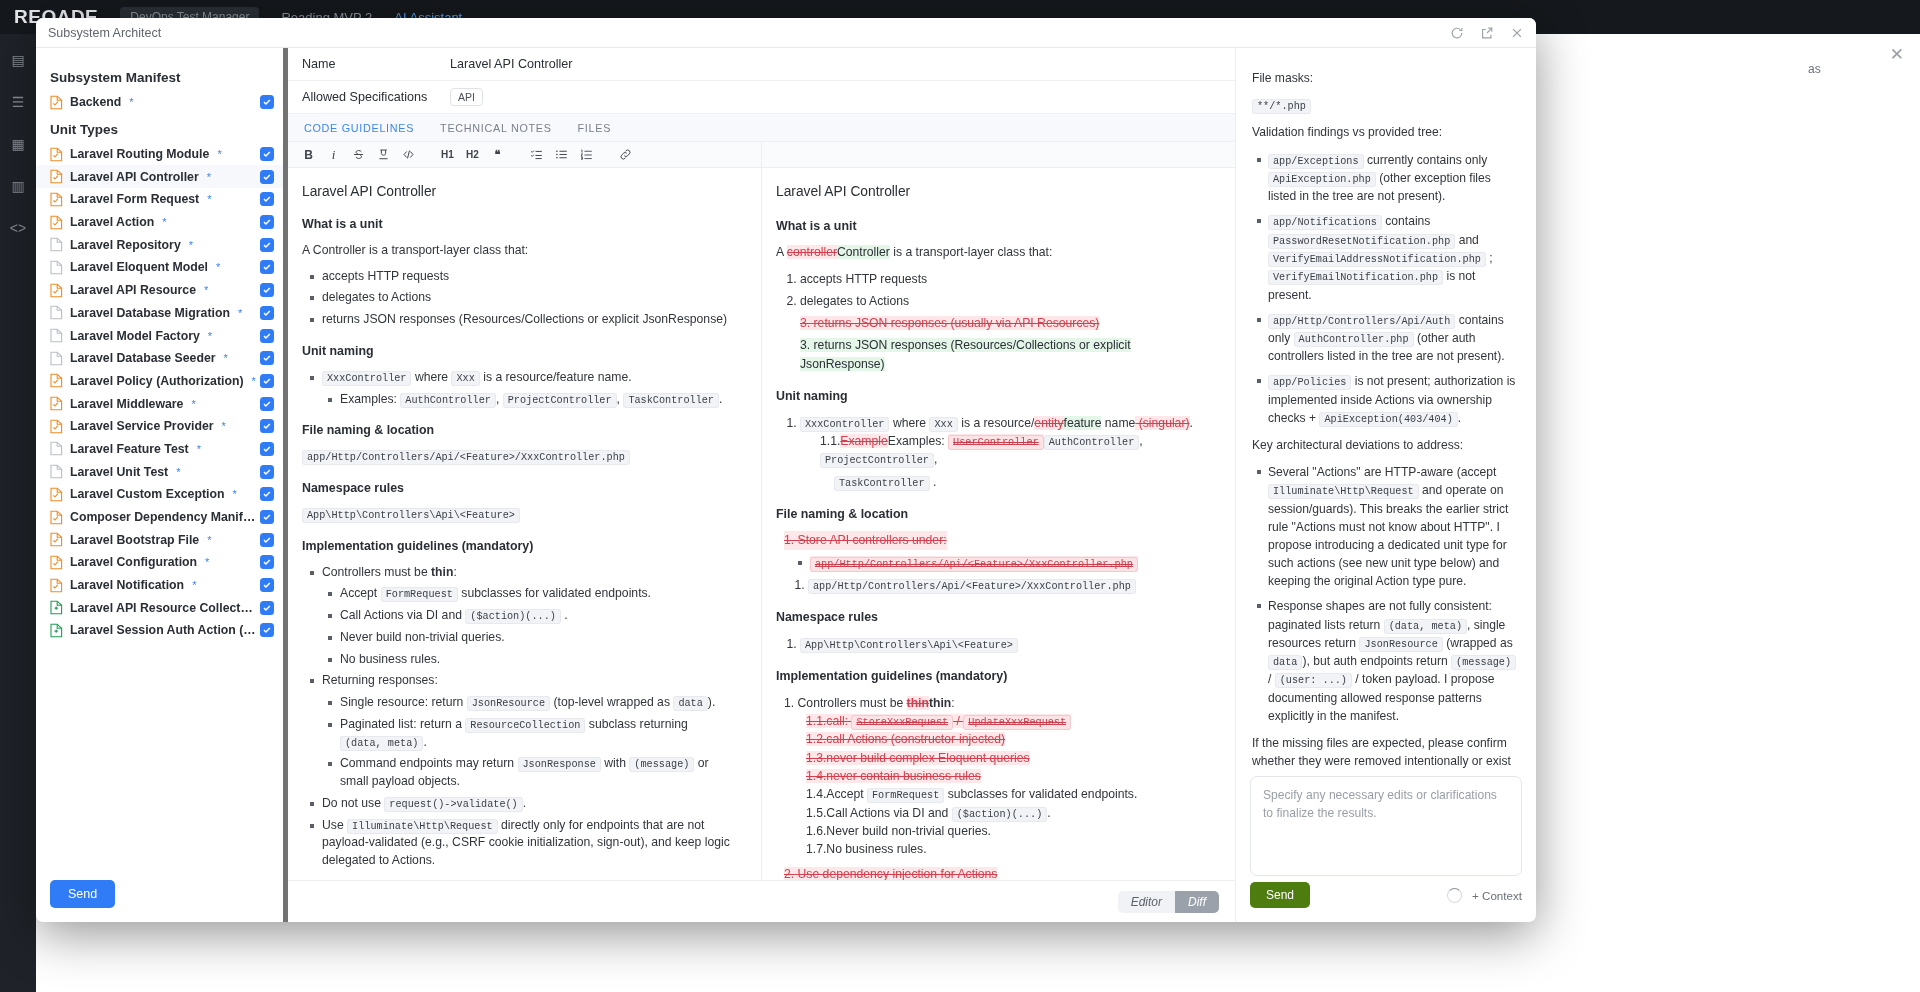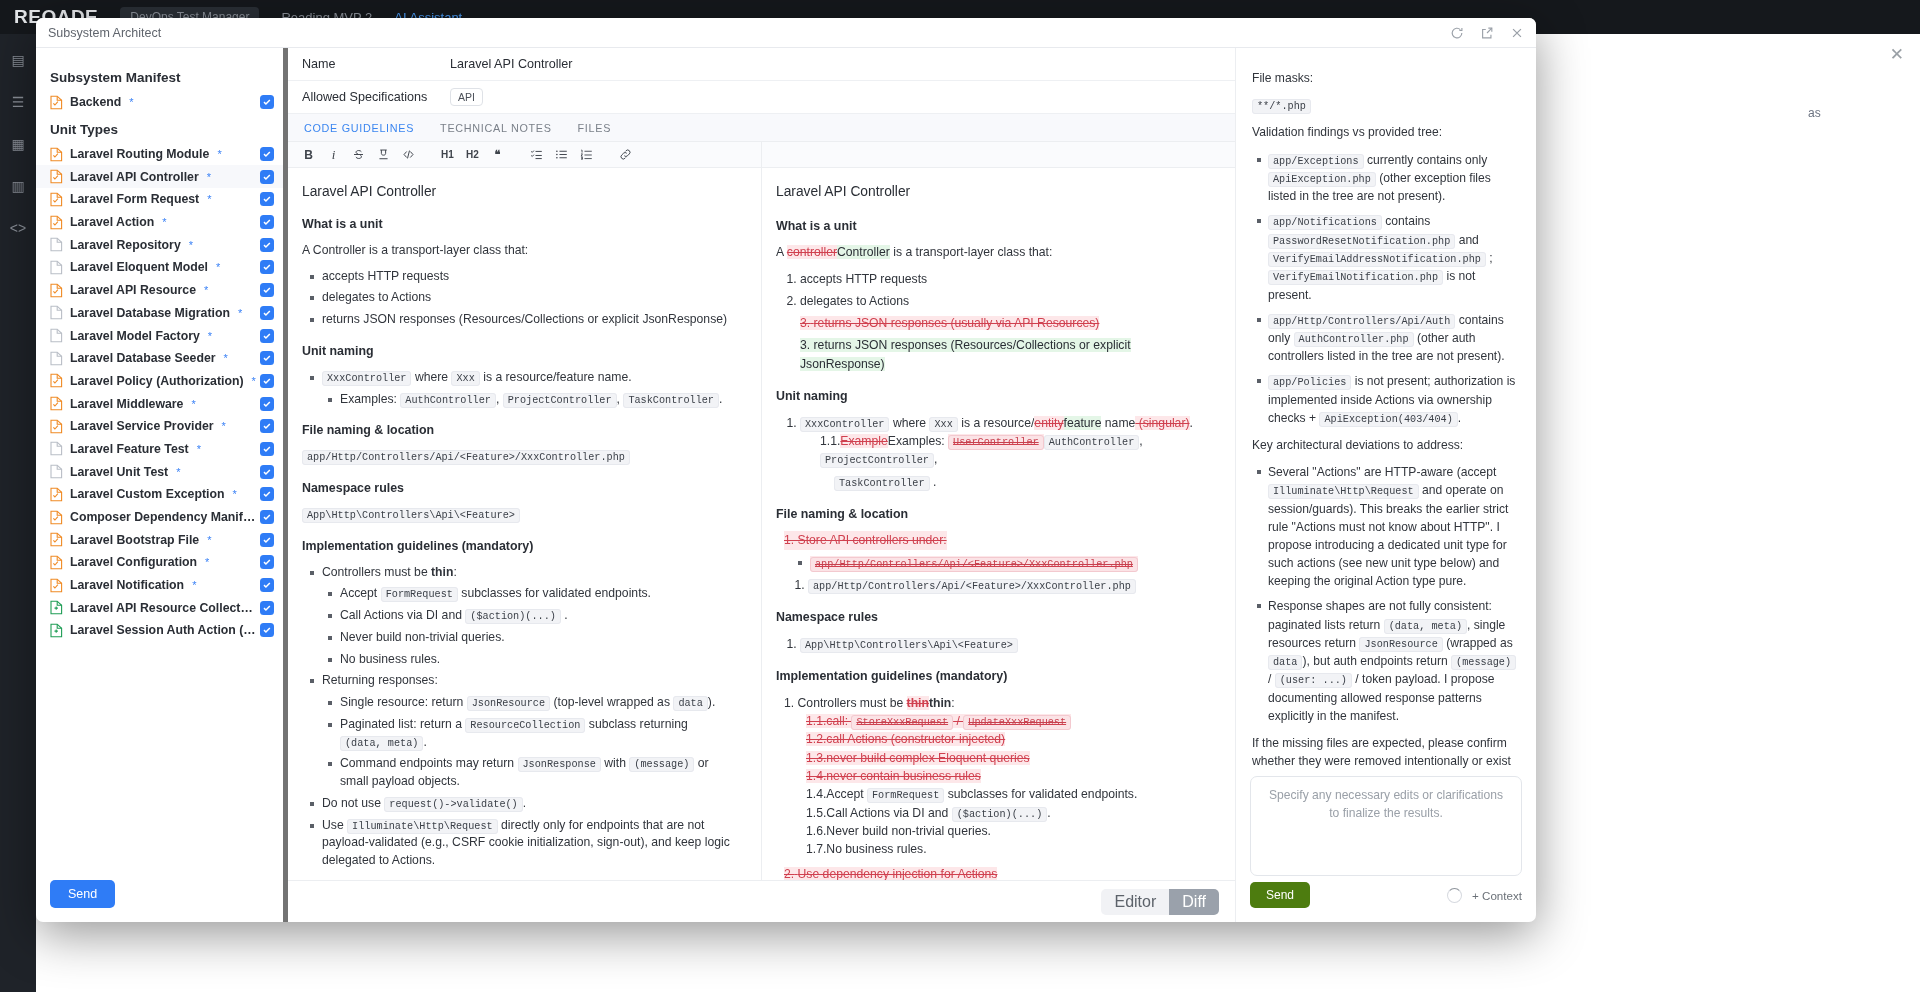--- a/index.html
+++ b/index.html
@@ -28,21 +28,21 @@
     font-size: 14px;
   }
   #bd-nav {
     position: absolute; top: 34px; left: 36px; width: 300px; bottom: 0;
     background: #fff; color: #3a3f47; padding-top: 14px; font-size: 13px;
   }
   #bd-nav .row { padding: 9px 16px; display: flex; gap: 10px; align-items: center; }
   #bd-nav .row.sel { color: #2f6fd0; }
   #bd-right-strip {
     position: absolute; top: 34px; right: 0; width: 120px; bottom: 0;
-    background: #fff; color: #6b7280; font-size: 12px; padding: 72px 8px;
+    background: #fff; color: #6b7280; font-size: 12px; padding: 28px 8px;
   }
   #bd-x { position: absolute; top: 44px; right: 16px; color: #9aa0a6; font-size: 17px; }
 
   
   #modal {
     position: absolute; left: 36px; top: 18px;
     width: 1500px; height: 904px;
     background: #fff; border-radius: 7px;
     box-shadow: 0 12px 50px rgba(0,0,0,.42);
     display: flex; flex-direction: column; overflow: hidden;
@@ -160,21 +160,21 @@
   #rp-scroll p { margin: 9px 0; }
   #rp-scroll ul { margin: 8px 0; padding-left: 16px; }
   #rp-scroll li { margin: 7px 0; list-style: none; position: relative; }
   #rp-scroll li::before {
     content: ""; position: absolute; left: -11px; top: 7px;
     width: 4px; height: 4px; background: #5a5f67;
   }
   #composer {
     margin: 4px 14px 6px 14px; border: 1px solid #e3e6eb; border-radius: 7px;
     background: #fff; height: 100px; padding: 10px 12px;
-    font-size: 12.1px; color: #9aa0a8; line-height: 1.45; text-align: center;
+    font-size: 12.1px; color: #9aa0a8; line-height: 1.45;
   }
   #composer-row {
     display: flex; align-items: center; padding: 0 14px 14px 14px; gap: 10px;
   }
   #send-btn {
     background: #4d7c0f; color: #fff; border: none; border-radius: 5px;
     font-size: 12px; padding: 6px 16px; cursor: pointer;
     font-family: "Liberation Sans", sans-serif;
   }
   #spinner {
@@ -182,21 +182,21 @@
     border: 1.6px solid #d7dae0; border-top-color: #8e949c;
   }
   #ctx-btn { font-size: 11.6px; color: #6b7178; cursor: pointer; }
 
   
   #center-foot {
     height: 42px; flex: 0 0 42px; display: flex; align-items: center;
     justify-content: flex-end; padding: 0 16px; gap: 0;
     border-top: 1px solid #eceef1;
   }
-  .seg { font-size: 16px; padding: 4px 13px; cursor: pointer; color: #5c626a; background: #f1f2f5; }
+  .seg { font-size: 12px; padding: 4px 13px; cursor: pointer; color: #5c626a; background: #f1f2f5; font-style: italic; }
   .seg:first-child { border-radius: 5px 0 0 5px; }
   .seg:last-child { border-radius: 0 5px 5px 0; }
   .seg.on { background: #9aa1ab; color: #fff; }
 </style>
 </head>
 <body>
 
 <div id="backdrop">
   <div id="bd-topbar">
     <span id="bd-logo">REOADE</span>

